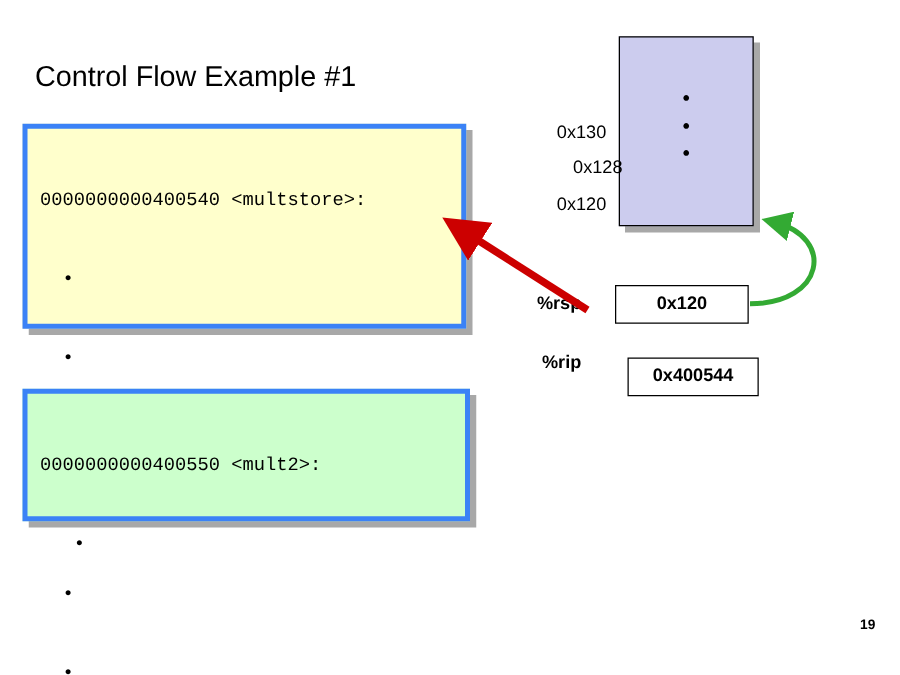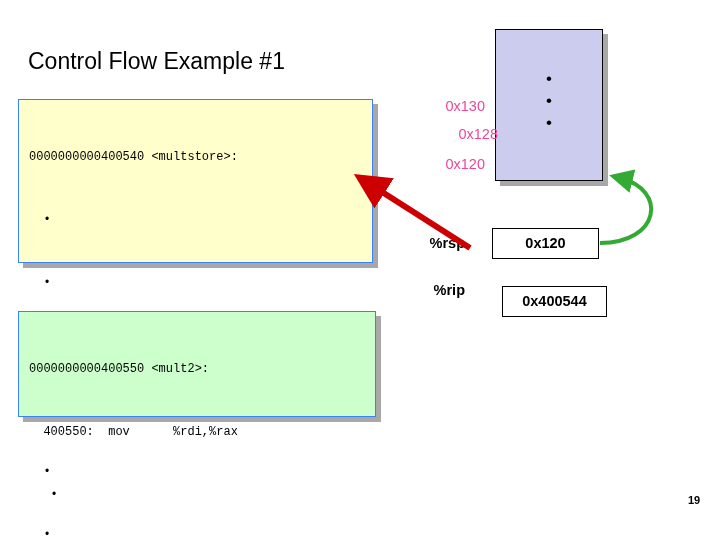--- a/index.html
+++ b/index.html
@@ -28,24 +28,24 @@
     top: 48px;
     font-size: 23px;
     color: #000000;
     font-family: "Liberation Sans", sans-serif;
     white-space: nowrap;
   }
 
   
   .codebox {
     position: absolute;
-    border: 1px solid #3b82f6;
+    border: 4px solid #3b82f6;
     box-sizing: border-box;
     font-family: "Liberation Mono", monospace;
-    font-size: 12px;
+    font-size: 15px;
     line-height: 21px;
     color: #000000;
     white-space: pre;
     box-shadow: 5px 5px 0 #a8a8a8;
     padding: 5px 8px 5px 10px;
   }
   .codebox.yellow {
     background: #ffffcc;
     left: 18px;
     top: 99px;
@@ -86,21 +86,21 @@
     line-height: 22px;
     color: #000000;
     font-family: "Liberation Sans", sans-serif;
   }
   .stackbox .dots span { display: block; }
 
   
   .addr {
     position: absolute;
     font-size: 14.5px;
-    color: #ec4899;
+    color: #000000;
     font-family: "Liberation Sans", sans-serif;
     text-align: right;
     white-space: nowrap;
   }
   #addr-130 { left: 395px; top: 98px; width: 90px; }
   #addr-128 { left: 408px; top: 126px; width: 90px; }
   #addr-120 { left: 395px; top: 156px; width: 90px; }
 
   
   .reg-label {
@@ -172,21 +172,20 @@
     <span class="code-line">  •</span>
     <span class="code-line">  •</span>
     <span class="code-line">  400544: callq   400550 &lt;mult2&gt;</span>
     <span class="code-line">  400549: mov     %rax,(%rbx)</span>
     <span class="code-line">  •</span>
     <span class="code-line">  •</span>
   </div>
 
   <div class="codebox green">
     <span class="code-line">0000000000400550 &lt;mult2&gt;:</span>
-    <span class="code-line">  400550:  mov      %rdi,%rax</span>
     <span class="code-line">   •</span>
     
     
   </div>
 
   <div class="stackbox">
     <div class="dots">
       <span>•</span>
       <span>•</span>
       <span>•</span>

